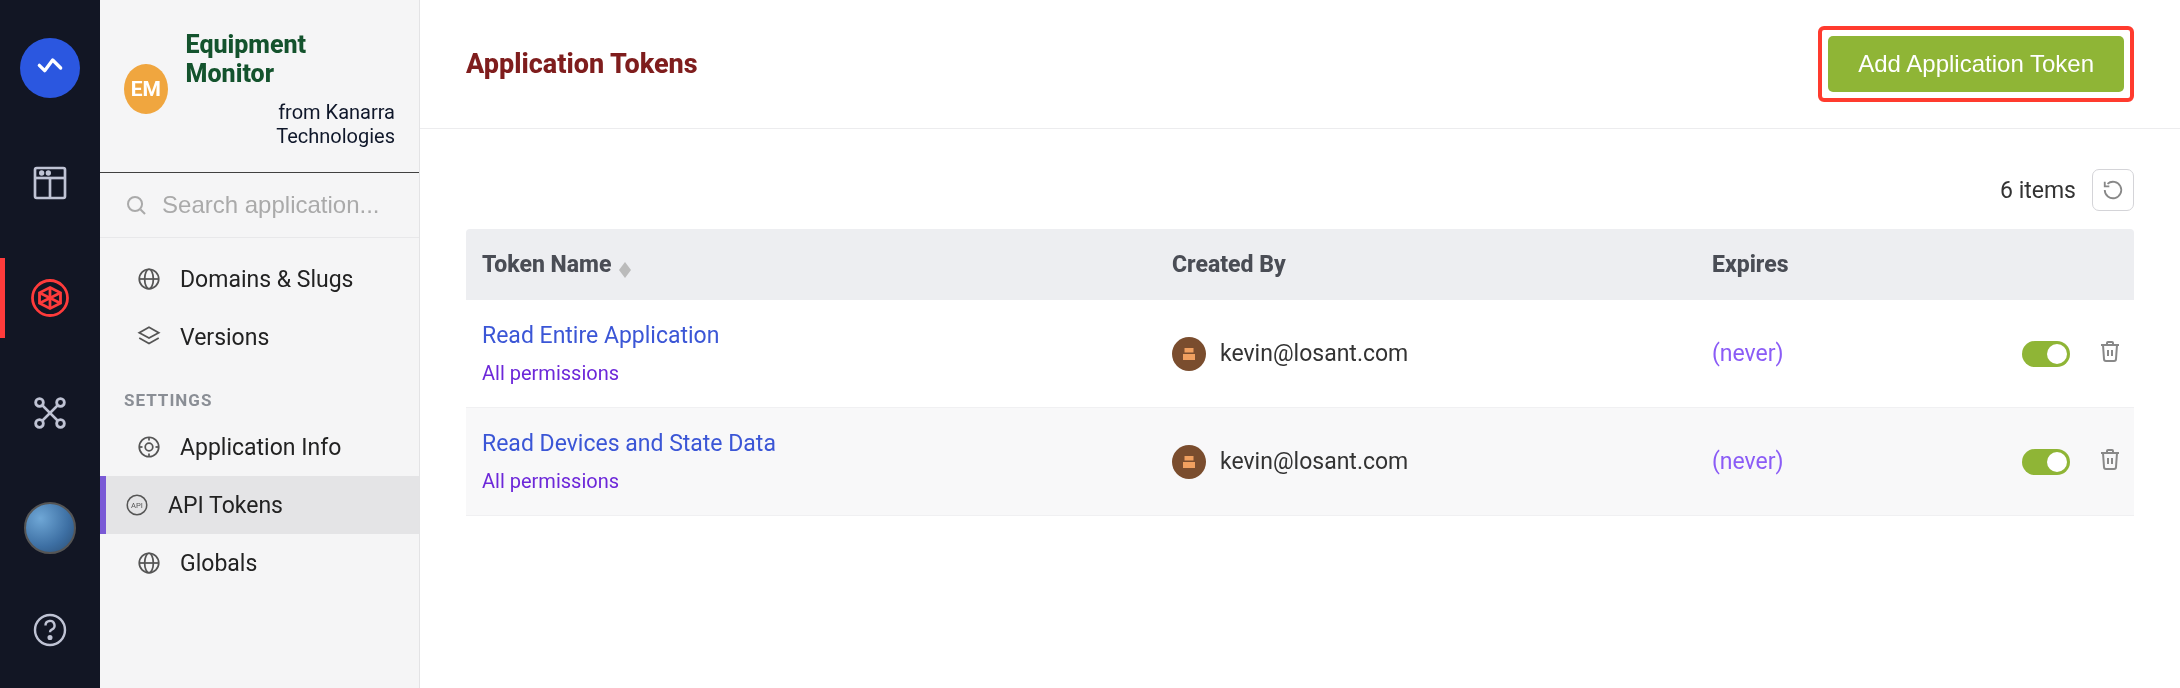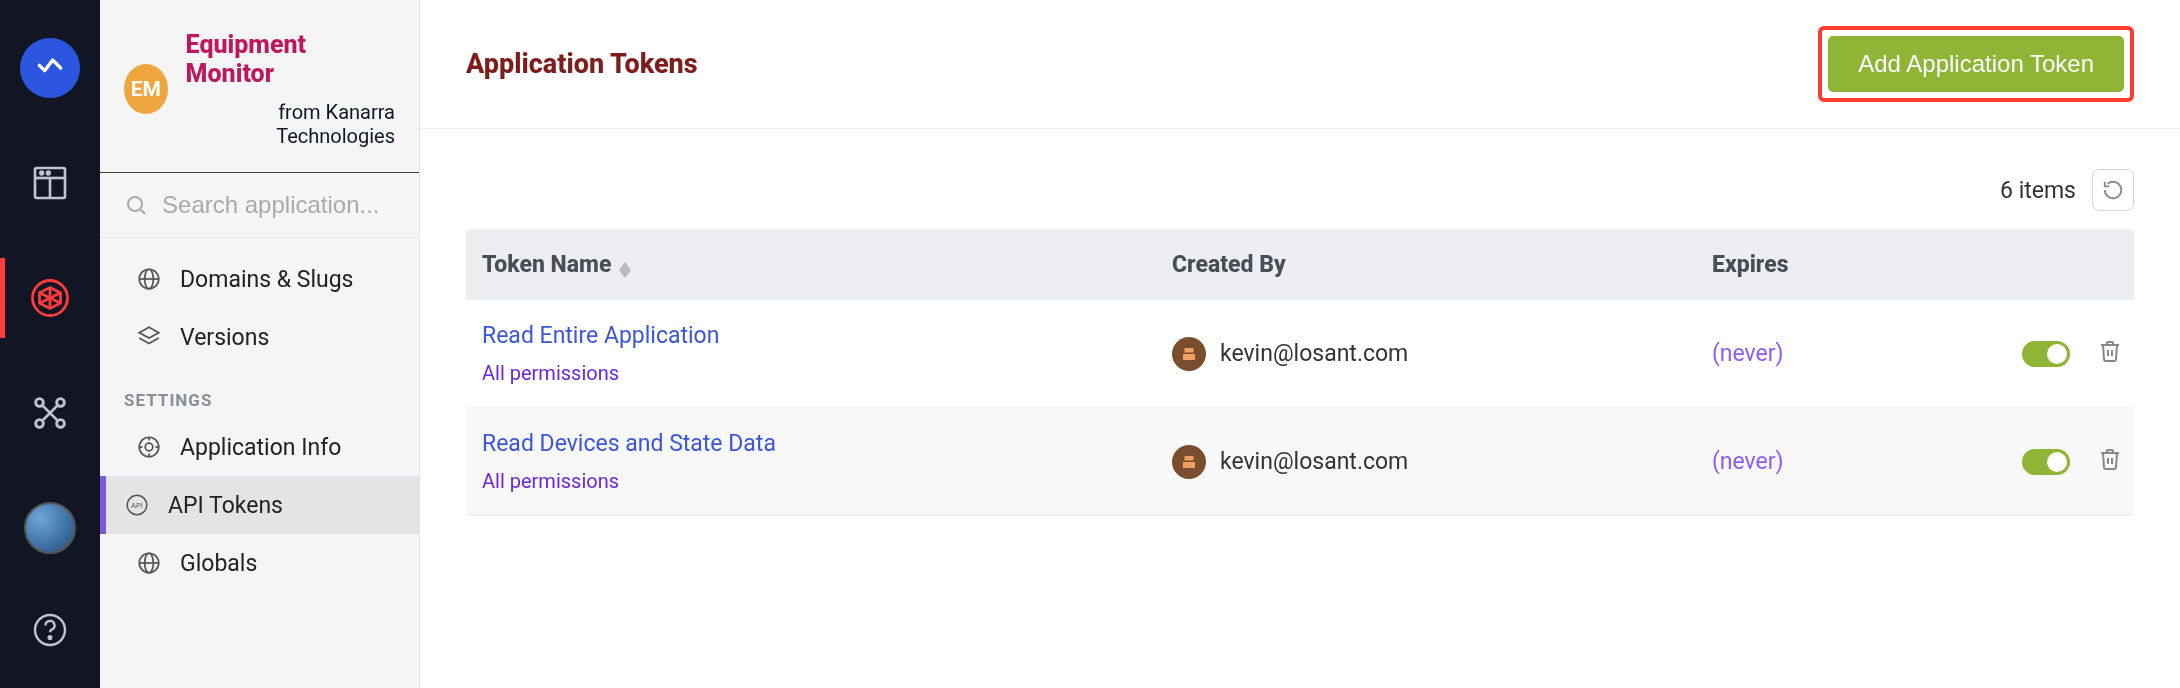--- a/index.html
+++ b/index.html
@@ -75,21 +75,21 @@
     border-radius: 50%;
     background: #f0a63f;
     color: #fff;
     font-weight: 700;
     font-size: 21px;
     display: flex; align-items: center; justify-content: center;
   }
   .app-title-wrap .app-title {
     font-weight: 800;
     font-size: 25px;
-    color: #be185d;
+    color: #14532d;
   }
   .app-title-wrap .app-sub {
     font-size: 20px;
     color: #0f172a;
     margin-top: 12px;
     text-align: right;
   }
   .search-row {
     padding: 18px 24px;
     border-top: 1px solid #404040;

